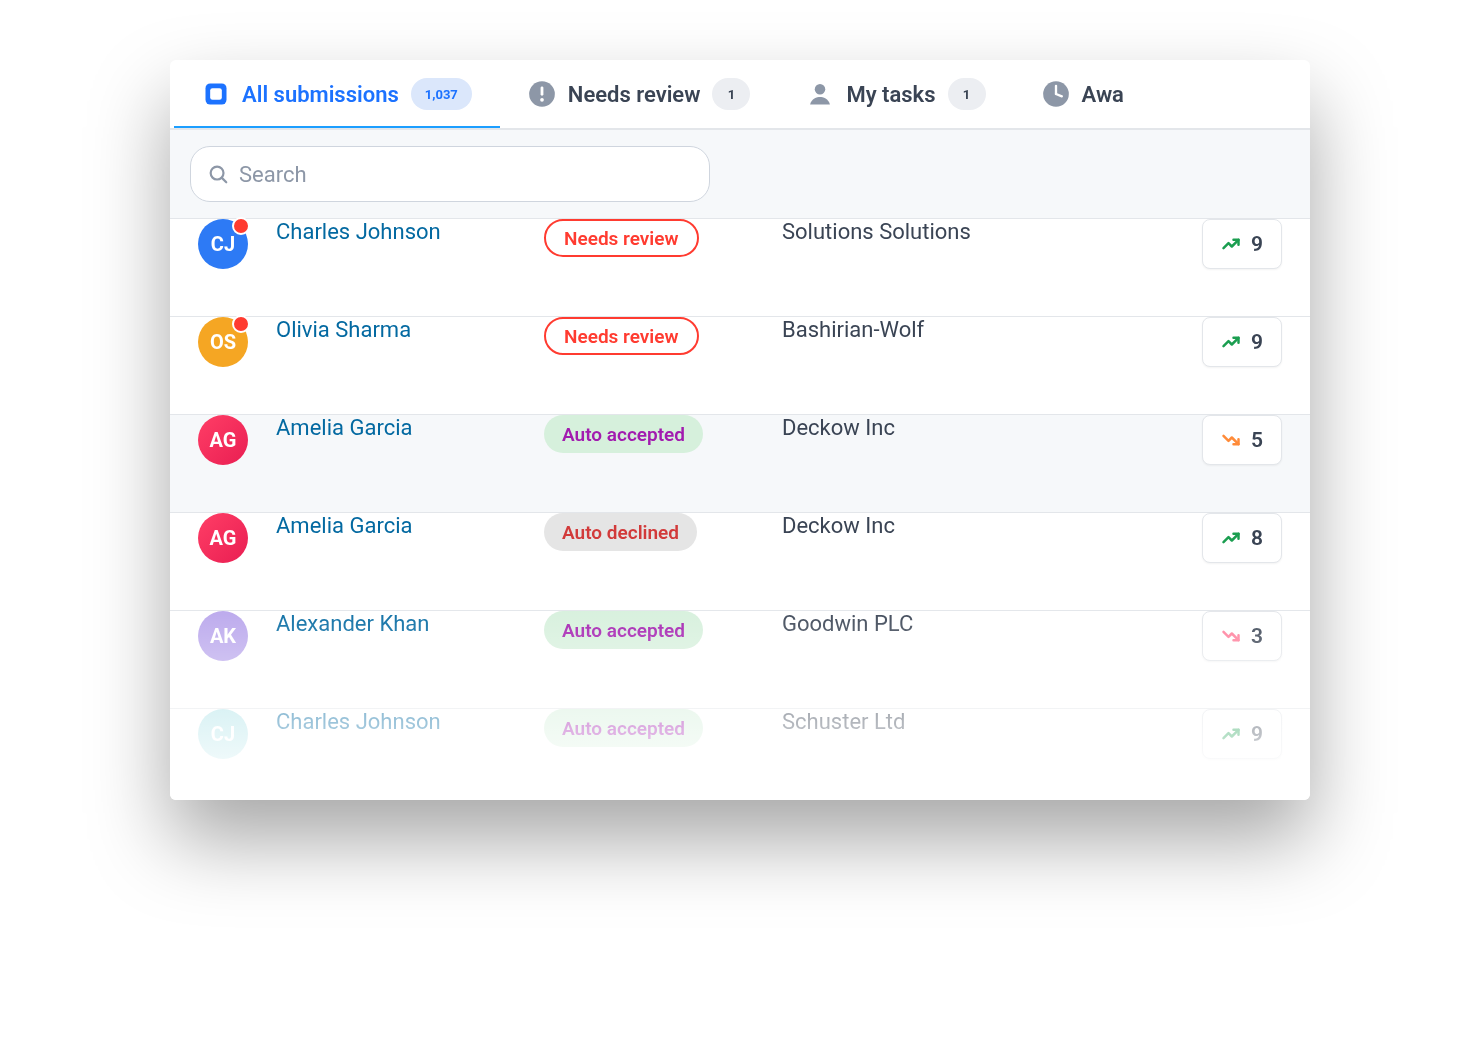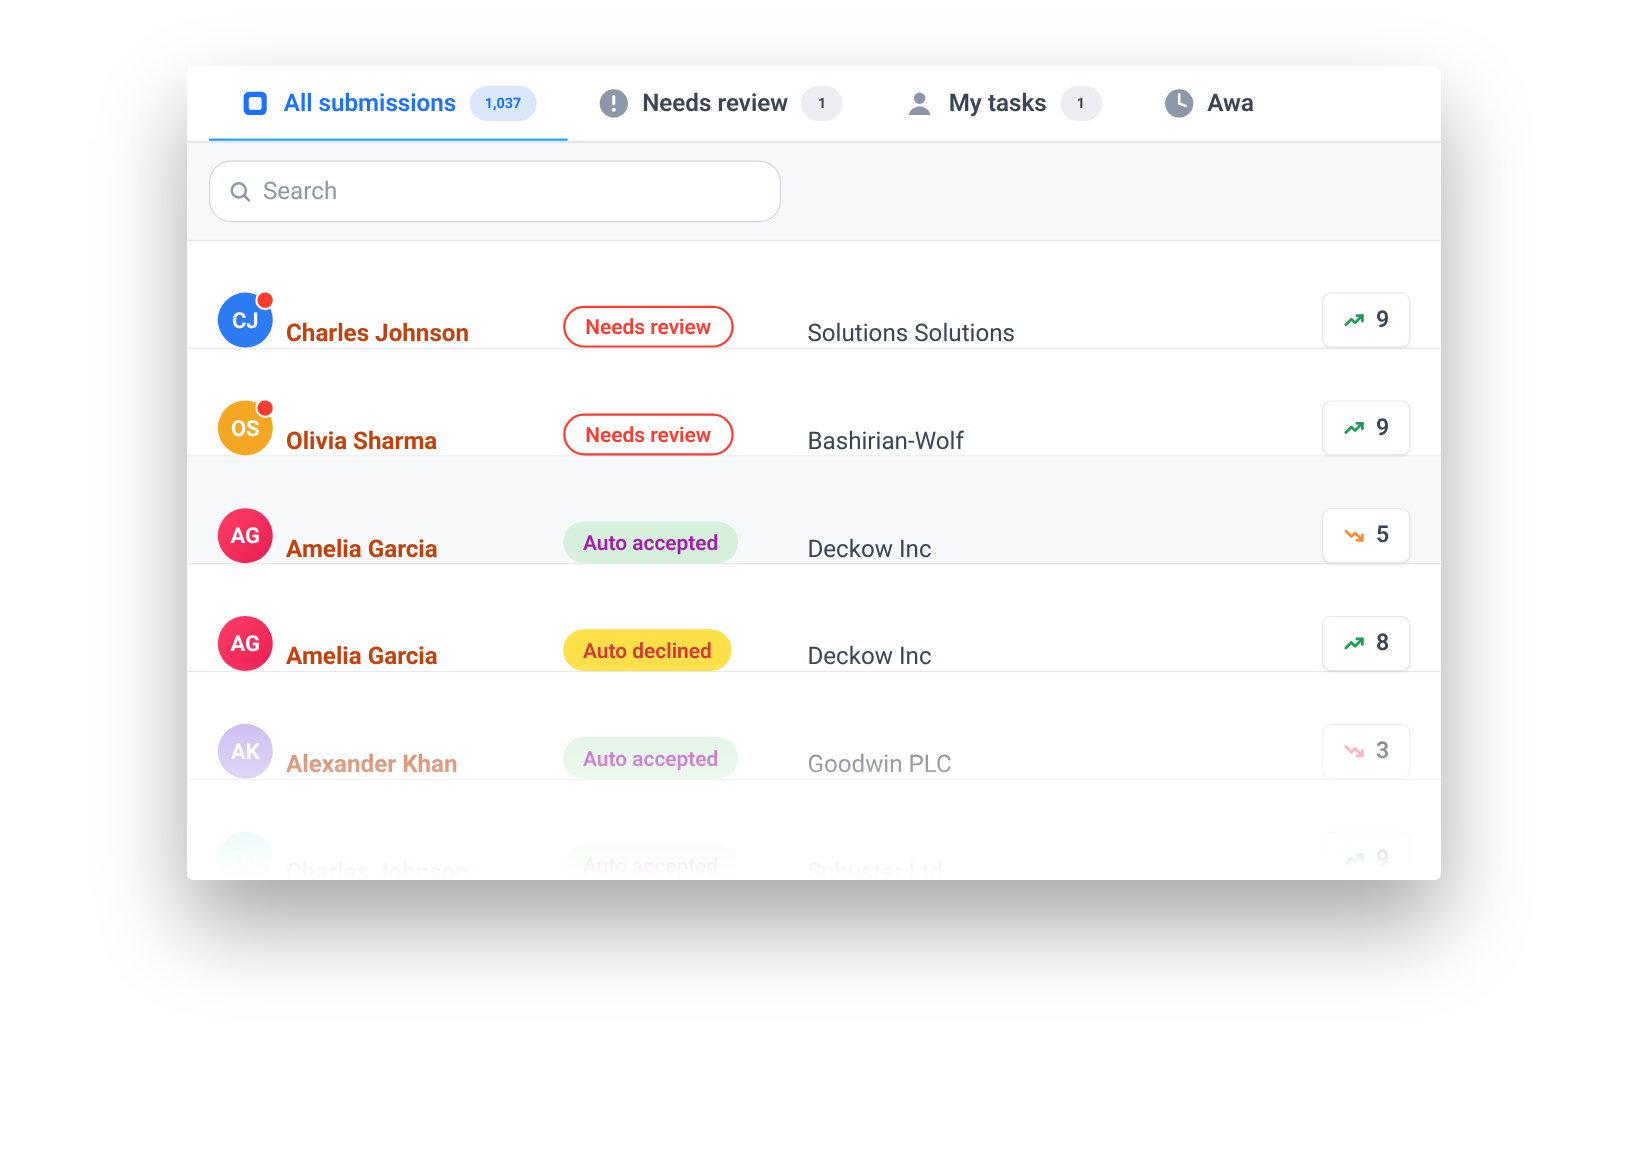--- a/index.html
+++ b/index.html
@@ -1,52 +1,52 @@
 <!DOCTYPE html>
 <html><head>
 <meta charset="utf-8">
 <style>
   *{box-sizing:border-box;margin:0;padding:0;font-family:-apple-system,BlinkMacSystemFont,"Segoe UI",Roboto,Helvetica,Arial,sans-serif}
   body{background:#fff;padding:60px 40px;width:1480px;height:1060px}
   .card{width:1140px;height:740px;border-radius:6px;background:#fff;margin:0 auto;box-shadow:0 40px 80px rgba(0,0,0,.35);overflow:hidden;position:relative}
   .card::after{content:"";position:absolute;left:0;right:0;bottom:0;height:200px;background:linear-gradient(to bottom,rgba(255,255,255,0),rgba(255,255,255,1));pointer-events:none}
 
   
-  .tabs{display:flex;align-items:center;height:70px;border-bottom:2px solid #e3e6ea;padding-left:20px;white-space:nowrap;overflow:hidden}
+  .tabs{display:flex;align-items:center;height:70px;border-bottom:2px solid #e3e6ea;padding-left:4px;white-space:nowrap;overflow:hidden}
   .tab{display:flex;align-items:center;gap:12px;height:100%;padding:0 28px;cursor:pointer;font-size:22px;font-weight:600;color:#3a4454;position:relative}
   .tab.active{color:#1c72ff}
   .tab.active::after{content:"";position:absolute;left:0;right:0;bottom:-2px;height:4px;background:#1c9eff}
   .tab .icon{width:28px;height:28px;display:flex;align-items:center;justify-content:center;color:#8d97a7}
   .tab.active .icon{color:#1c72ff}
   .badge{display:inline-flex;align-items:center;justify-content:center;height:32px;min-width:38px;padding:0 14px;border-radius:16px;font-size:13px;font-weight:700}
   .badge.blue{background:#dbe7fb;color:#1c72ff}
   .badge.gray{background:#eceef2;color:#3a4454}
 
   
   .toolbar{background:#f6f8fa;padding:16px 20px;border-bottom:1px solid #e3e6ea}
   .search{display:flex;align-items:center;gap:10px;width:520px;height:56px;background:#fff;border:1px solid #cfd5de;border-radius:20px;padding:0 16px;color:#8d97a7;font-size:22px}
   .search input{flex:1;border:0;outline:0;font-size:22px;background:transparent;color:#3a4454}
   .search input::placeholder{color:#8d97a7}
 
   
-  .row{display:flex;align-items:flex-end;height:98px;padding:0 28px;border-bottom:1px solid #e3e6ea;gap:12px}
+  .row{display:flex;align-items:flex-start;height:98px;padding:0 28px;border-bottom:1px solid #e3e6ea;gap:28px}
   .row.alt{background:#f6f8fa}
   .avatar{width:50px;height:50px;border-radius:50%;display:flex;align-items:center;justify-content:center;color:#fff;font-weight:700;font-size:20px;position:relative;flex:0 0 50px}
   .avatar.dot::after{content:"";position:absolute;top:-2px;right:-2px;width:14px;height:14px;border-radius:50%;background:#ff3b30;border:2px solid #fff}
   .c-blue{background:#2d7af5}
   .c-amber{background:#f5a623}
   .c-pink{background:linear-gradient(135deg,#ff3e66,#e91e52)}
   .c-purple{background:#b9a6ec}
   .c-cyan{background:#aee3e8}
-  .name{width:240px;font-size:22px;font-weight:700;color:#c2410c}
+  .name{width:240px;font-size:22px;font-weight:400;color:#0369a1}
   .status{width:210px}
   .pill{display:inline-flex;align-items:center;height:38px;padding:0 18px;border-radius:19px;font-size:19px;font-weight:600}
   .pill.review{background:#fff;color:#ff3b30;border:2px solid #ff3b30}
   .pill.accepted{background:#d6f0dc;color:#a21caf}
-  .pill.declined{background:#fde047;color:#d23a3a}
+  .pill.declined{background:#e5e5e5;color:#d23a3a}
   .company{flex:1;font-size:22px;color:#3a4454}
   .score{display:flex;align-items:center;justify-content:center;gap:10px;width:80px;height:50px;border:1px solid #e3e6ea;border-radius:8px;font-size:21px;font-weight:600;color:#3a4454;background:#fff;box-shadow:0 1px 2px rgba(0,0,0,.05)}
   .trend{width:20px;height:20px}
   .trend.up{color:#1b9e50}
   .trend.down{color:#ff8b39}
   .trend.down2{color:#ff7d9a}
 </style>
 </head>
 <body>
 

